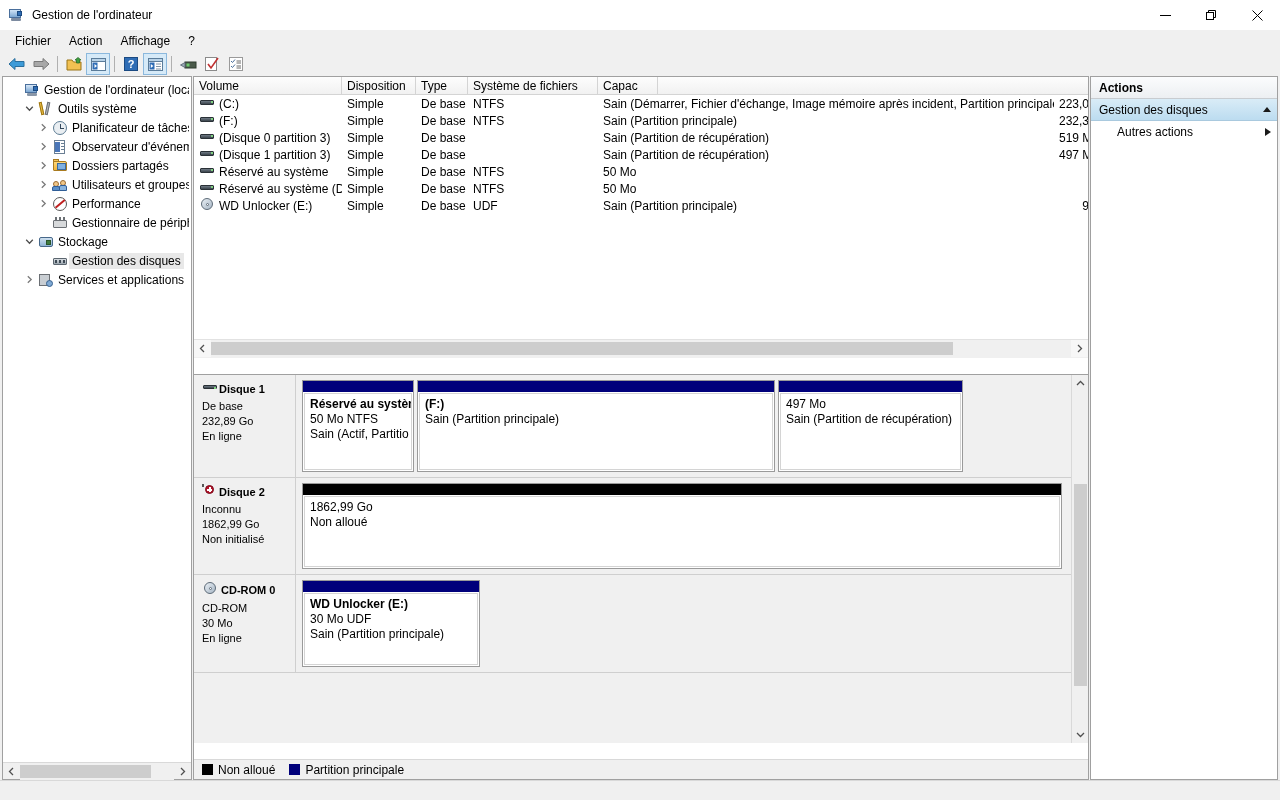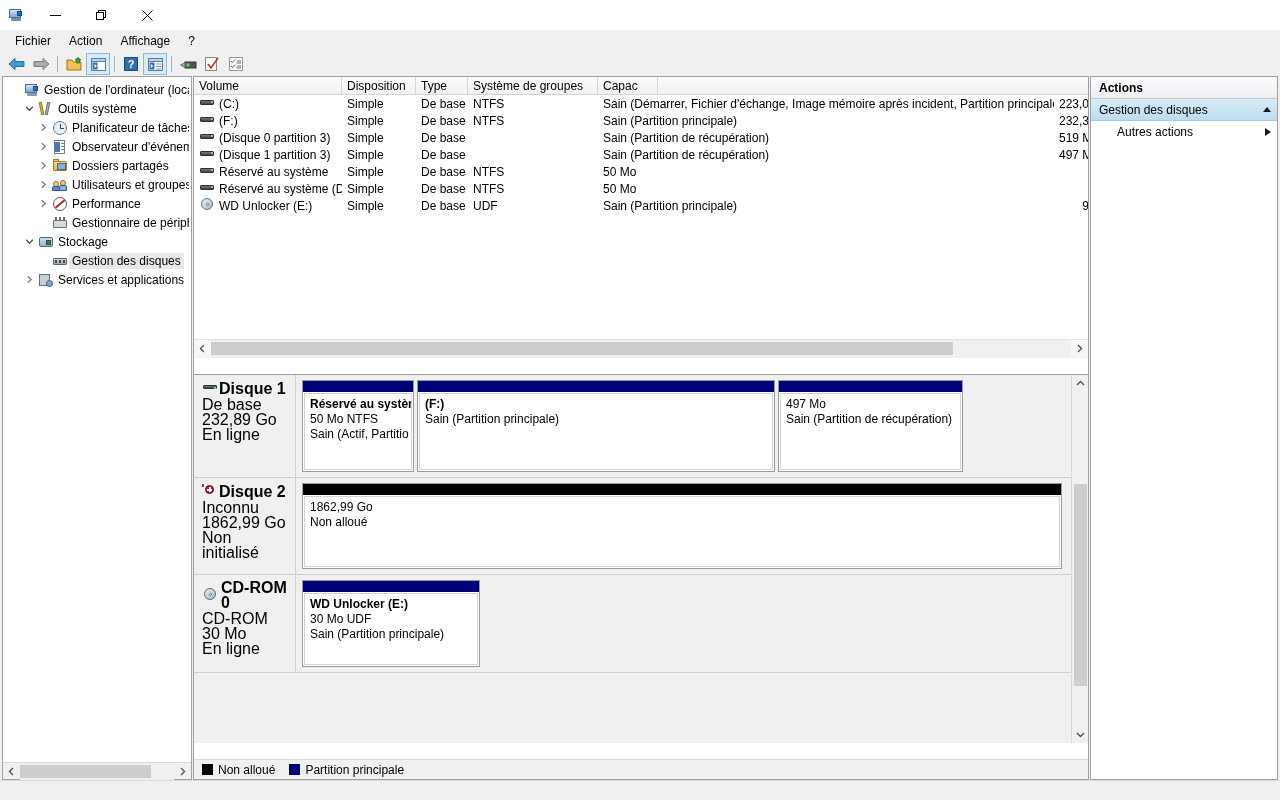--- a/index.html
+++ b/index.html
@@ -223,21 +223,21 @@
   #graphinner {
     flex:1 1 auto; position:relative; overflow:hidden;
     background:#f0f0f0;
   }
   .diskrow {
     display:flex; border-bottom:1px solid #cfcfcf; background:#f0f0f0;
   }
   .diskinfo {
     width:102px; flex:0 0 102px; padding:5px 6px 5px 8px;
     border-right:1px solid #cfcfcf;
-    font-size:16px; line-height:15px;
+    font-size:11px; line-height:15px;
     background:#f0f0f0;
   }
   .diskinfo .dt { font-weight:bold; display:flex; align-items:center; gap:3px; margin-bottom:1px; }
   .diskinfo .dl { color:#000; }
   .partstrip {
     flex:1 1 auto; padding:5px 6px 5px 6px; display:flex; gap:3px;
     background:#f0f0f0;
   }
   .part {
     border:1px solid #9a9a9a; background:#fff;
@@ -312,20 +312,21 @@
 </style>
 </head>
 <body>
 
 <div id="window">
 
   <div id="titlebar">
     <div class="tb-icon">
       <span class="mmc-icon"><span class="scr"></span><span class="dot"></span><span class="base"></span></span>
     </div>
+    <div class="tb-title">Gestion de l'ordinateur</div>
     <div id="win-controls">
       <div class="wc">
         <svg width="11" height="11" viewBox="0 0 11 11">
             <line x1="0" y1="5.5" x2="11" y2="5.5" stroke="#000" stroke-width="1"></line>
           </svg>
       </div>
       <div class="wc">
         <svg width="11" height="11" viewBox="0 0 11 11">
           <rect x="0.5" y="2.5" width="7" height="7" fill="none" stroke="#000" stroke-width="1"></rect>
           <polyline points="2.5,2.5 2.5,0.5 9.5,0.5 9.5,7.5 7.5,7.5" fill="none" stroke="#000" stroke-width="1"></polyline>
@@ -612,21 +613,21 @@
             <div class="vh" style="width: 148px; flex: 0 0 148px;">
               <span>Volume</span>
             </div>
             <div class="vh" style="width: 74px; flex: 0 0 74px;">
               <span>Disposition</span>
             </div>
             <div class="vh" style="width: 52px; flex: 0 0 52px;">
               <span>Type</span>
             </div>
             <div class="vh" style="width: 130px; flex: 0 0 130px;">
-              <span>Système de groupes</span>
+              <span>Système de fichiers</span>
             </div>
             <div class="vh" style="width: 60px; flex: 0 0 60px;">
               <span>Capac</span>
             </div>
           </div>
         <div id="volbody">
             <div class="vrow">
               <div class="vc name" style="width: 148px; flex: 0 0 148px;">
                 <span style="flex:0 0 16px"><span class="ic ic-vol"><span class="d"></span><span class="l"></span></span></span>
                 <span>(C:)</span>

